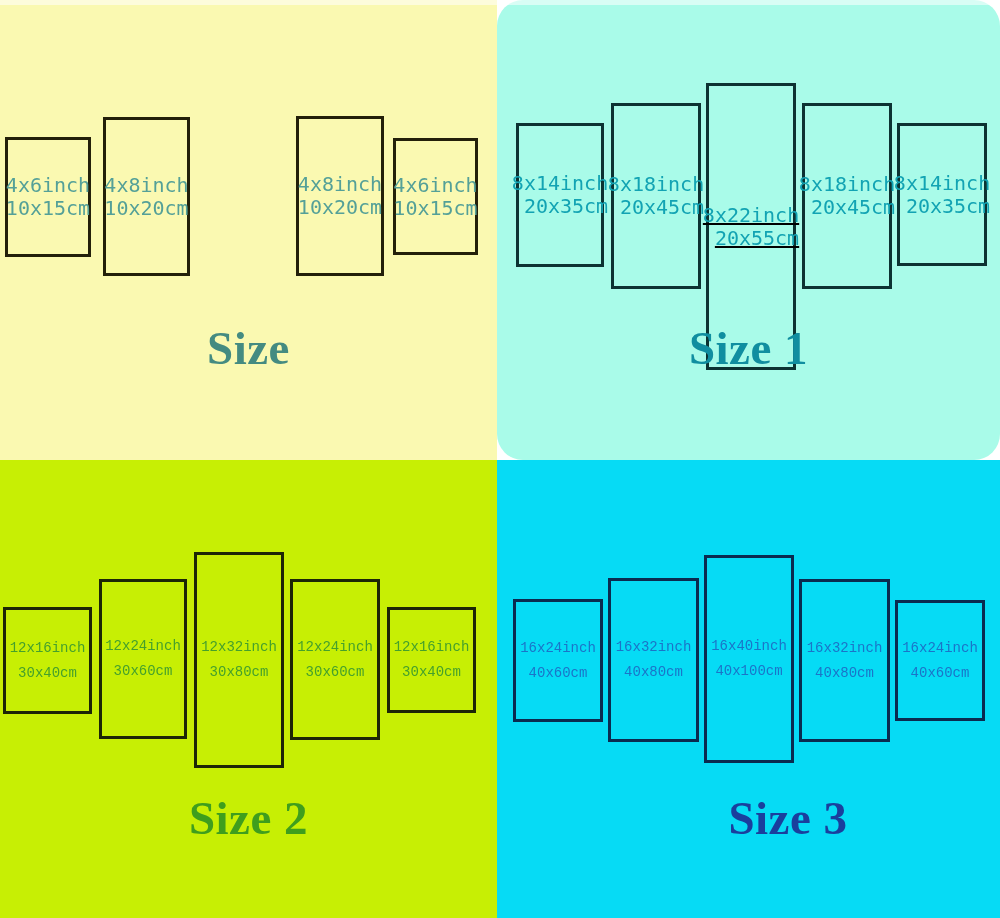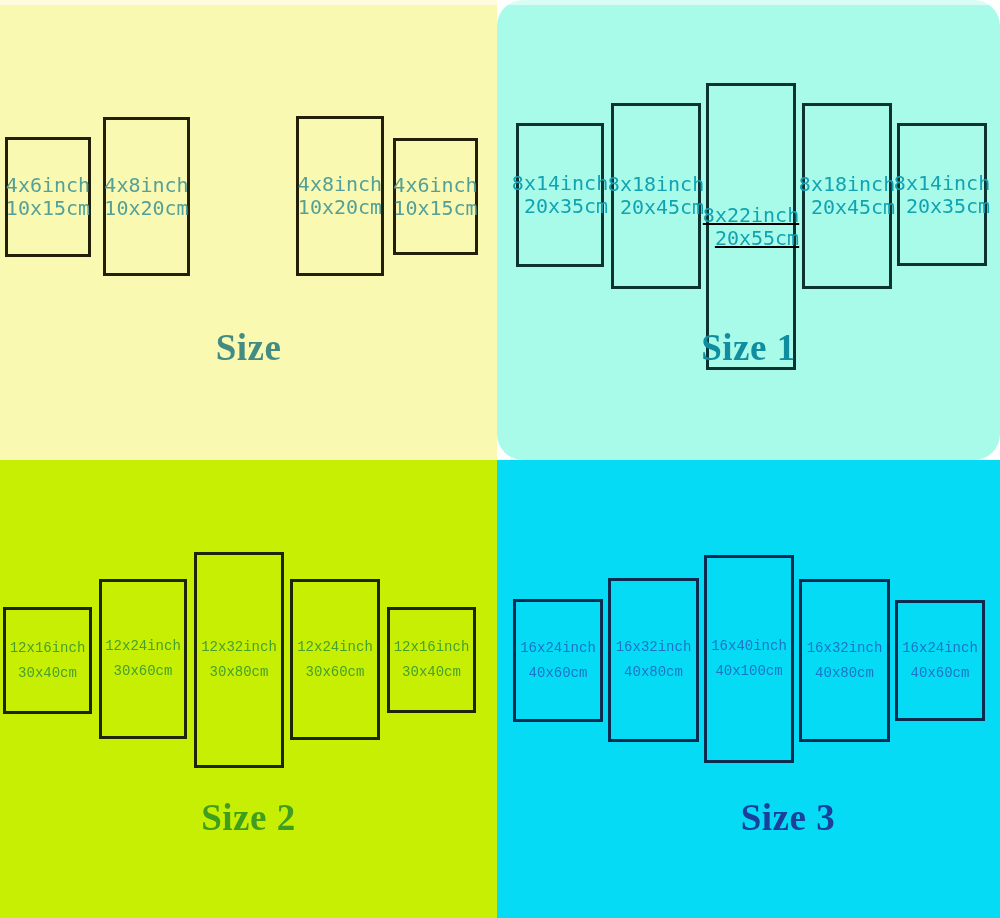--- a/index.html
+++ b/index.html
@@ -21,21 +21,21 @@
   .label{
     text-align:center;white-space:nowrap;color:var(--label);
     z-index:2;
   }
   .q-top .label{font-family:"DejaVu Sans Mono","Liberation Mono",monospace;font-size:20px;line-height:23px;text-align:right;}
   .q-bottom .label{font-family:Liberation Mono, monospace;font-size:14px;line-height:25px;letter-spacing:0px;}
 
   .title{
     position:absolute;left:0;right:0;text-align:center;
     font-family:"Liberation Serif","DejaVu Serif",serif;
-    font-weight:bold;font-size:37px;line-height:44px;letter-spacing:0.5px;
+    font-weight:bold;font-size:47px;line-height:44px;letter-spacing:0.5px;
     color:var(--title);
   }
   #q1 .title,#q2 .title{top:326px;}
   #q3 .title,#q4 .title{top:336px;}
 
   
   .q1p1{left:5px;top:137px;width:86px;height:120px;}
   .q1p2{left:103px;top:117px;width:87px;height:159px;}
   .q1p3{left:199px;top:97px;width:88px;height:200px;}
   .q1p4{left:296px;top:116px;width:88px;height:160px;}

